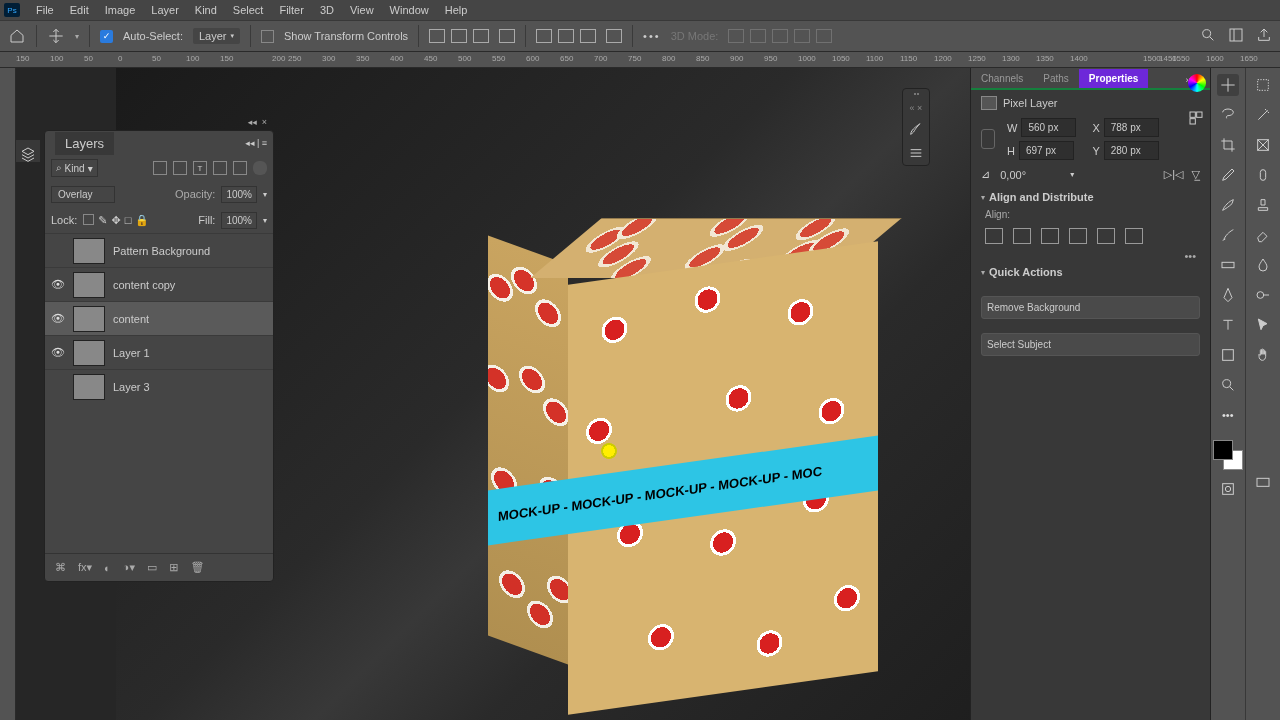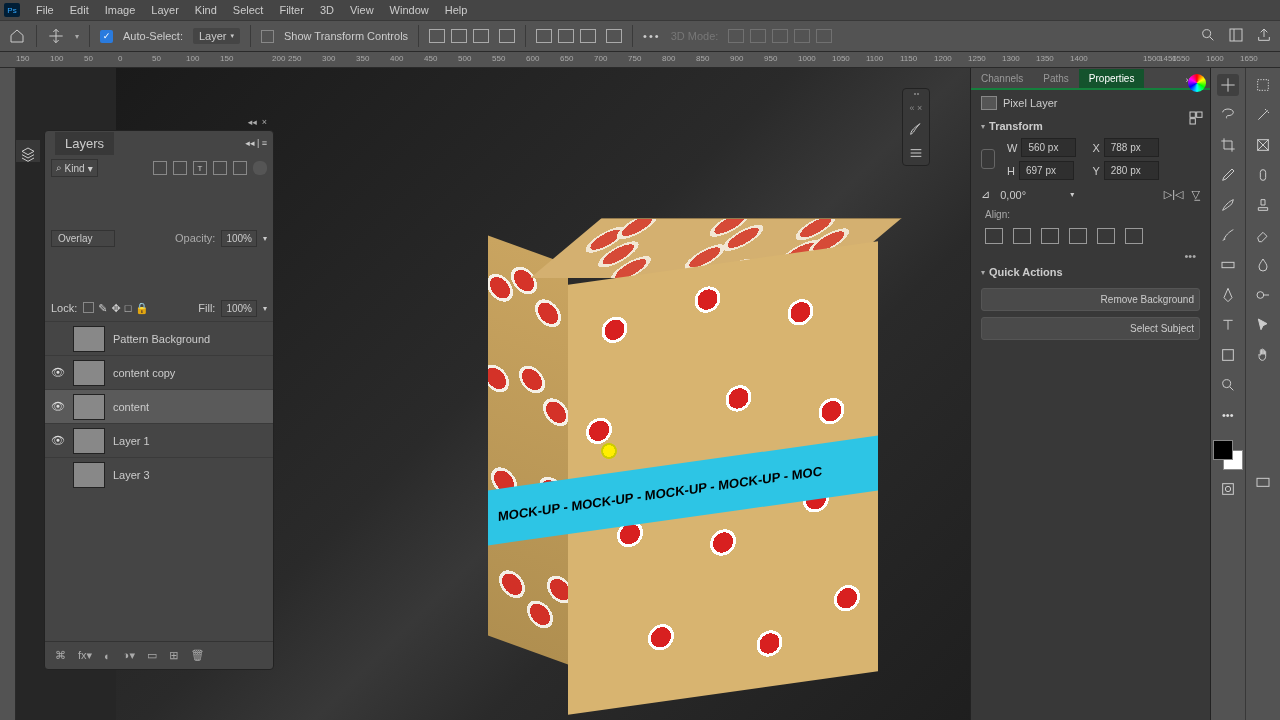--- a/index.html
+++ b/index.html
@@ -41,47 +41,47 @@
 .float-ctrl .dotrow { display: flex; gap: 1px; } .float-ctrl .dotrow i { width: 2px; height: 2px; background: #777; }
 
 
 .layers-panel { position: absolute; left: 44px; top: 130px; width: 230px; background: #454545; border: 1px solid #222; border-radius: 4px; z-index: 40; }
 .layers-panel .tabbar { height: 24px; display: flex; align-items: center; padding-left: 10px; }
 .layers-panel .tabbar .tab { background: #383838; padding: 4px 10px; font-size: 13px; }
 .layers-panel .tabrow { height: 26px; display: flex; align-items: center; padding: 0 6px; gap: 4px; }
 .layers-panel .tabrow .kindsel { border: 1px solid #333; padding: 2px 4px; display: flex; gap: 3px; align-items: center; font-size: 10px; }
 .layers-panel .tabrow .icons { margin-left: auto; display: flex; gap: 6px; }
 .layers-panel .tabrow .icons span { width: 14px; height: 14px; border: 1px solid #888; }
-.layers-panel .row2 { height: 26px; display: flex; align-items: center; padding: 0 6px; gap: 6px; margin-top: 44px; }
+.layers-panel .row2 { height: 26px; display: flex; align-items: center; padding: 0 6px; gap: 6px; }
 .layers-panel .row2 .sel { border: 1px solid #333; padding: 2px 22px 2px 6px; font-size: 10px; }
 .layers-panel .row2 .val { border: 1px solid #333; padding: 2px 4px; font-size: 10px; }
 .layers-panel .layer { height: 34px; display: flex; align-items: center; padding: 0 6px; gap: 8px; border-top: 1px solid #3a3a3a; }
 .layers-panel .layer.sel { background: #5a5a5a; }
 .layers-panel .layer .eye { width: 14px; text-align: center; color: #ddd; }
 .layers-panel .layer .thumb { width: 32px; height: 26px; background: #888; border: 1px solid #222; }
 .layers-panel .footer { height: 28px; border-top: 1px solid #333; display: flex; align-items: center; gap: 12px; padding: 0 10px; color: #aaa; }
 
 
 .left-strip { position: absolute; left: 16px; top: 140px; width: 24px; background: #383838; display: flex; flex-direction: column; align-items: center; gap: 20px; padding-top: 6px; z-index: 35; }
 
 
 .props { position: absolute; right: 70px; top: 68px; width: 240px; bottom: 0; background: #383838; border-left: 1px solid #222; }
 .props .tabs { height: 22px; display: flex; align-items: flex-end; background: #454545; padding-left: 0; gap: 0; border-bottom: 2px solid #15803d; }
 .props .tabs .t { padding: 4px 10px; color: #999; font-size: 10px; }
-.props .tabs .t.active { background: #14532d; color: #fff; }
+.props .tabs .t.active { background: #6d28d9; color: #fff; font-weight: bold; }
 .props .section-head { padding: 6px 10px; display: flex; align-items: center; gap: 6px; }
 .props .collapse { padding: 4px 10px; display: flex; align-items: center; gap: 4px; font-size: 11px; }
 .props .collapse::before { content: "▾"; font-size: 8px; color: #aaa; }
 .props .wh-row { display: flex; align-items: center; padding: 2px 10px; gap: 8px; }
 .props .wh-row .pair { display: flex; align-items: center; gap: 4px; }
 .props .wh-row .field { background: #2f2f2f; border: 1px solid #222; padding: 3px 6px; width: 55px; font-size: 10px; }
 .props .rot-row { display: flex; align-items: center; gap: 10px; padding: 6px 10px; }
 .props .align-icons { display: flex; gap: 10px; padding: 6px 14px; }
 .props .align-icons span { width: 18px; height: 16px; border: 1px solid #999; }
-.props .qbtn { margin: 6px 10px; background: #4a4a4a; border: 1px solid #555; padding: 5px; text-align: right; border-radius: 3px; font-size: 10px; }
+.props .qbtn { margin: 14px 10px; background: #4a4a4a; border: 1px solid #555; padding: 5px; text-align: left; border-radius: 3px; font-size: 10px; }
 .props .dotsmore { text-align: right; padding: 0 14px; color: #aaa; }
 
 
 .right-tools { position: absolute; right: 0; top: 68px; width: 70px; bottom: 0; background: #535353; display: flex; border-left: 1px solid #222; }
 .right-tools .col { width: 35px; display: flex; flex-direction: column; align-items: center; gap: 8px; padding-top: 6px; }
 .right-tools .col:first-child { border-right: 1px solid #383838; }
 .right-tools .tool { width: 22px; height: 22px; display: flex; align-items: center; justify-content: center; color: #ddd; }
 .right-tools .tool.sel { background: #404040; border-radius: 3px; }
 .right-tools .swatches { position: relative; width: 30px; height: 30px; margin-top: 6px; }
 .right-tools .swatches .fg { position: absolute; width: 20px; height: 20px; background: #000; border: 1px solid #888; left: 0; top: 0; z-index: 2; }
@@ -332,23 +332,20 @@
   <div class="tabs">
     <div class="t">Channels</div>
     <div class="t">Paths</div>
     <div class="t active">Properties</div>
     <span style="margin-left:auto;font-size:9px;padding:0 6px 3px">›› | ≡</span>
   </div>
   <div class="section-head">
     <span style="width:16px;height:14px;border:1px solid #888;background:#555"></span>
     <span>Pixel Layer</span>
   </div>
-  <div class="collapse">
-      <b>Transform</b>
-    </div>
   <div class="wh-row">
     <span style="width:14px;height:20px;border:1px solid #666;border-radius:3px;margin-right:4px"></span>
     <div style="display:flex;flex-direction:column;gap:4px">
       <div class="pair">
           <span>W</span>
           <span class="field">560 px</span>
         </div>
       <div class="pair">
           <span>H</span>
           <span class="field">697 px</span>
@@ -367,20 +364,23 @@
   </div>
   <div class="rot-row">
     <span>⊿</span>
     <span class="field" style="width:60px;display:inline-block">0,00°</span>
       <span style="font-size:8px">▾</span>
     <span style="margin-left:auto;display:flex;gap:8px">
         <span>▷|◁</span>
         <span>▽̲</span>
       </span>
   </div>
+  <div class="collapse">
+      <b>Align and Distribute</b>
+    </div>
   <div style="padding:2px 14px;color:#aaa;font-size:10px">Align:</div>
   <div class="align-icons">
       <span></span>
       <span></span>
       <span></span>
       <span></span>
       <span></span>
       <span></span>
     </div>
   <div class="dotsmore">•••</div>

